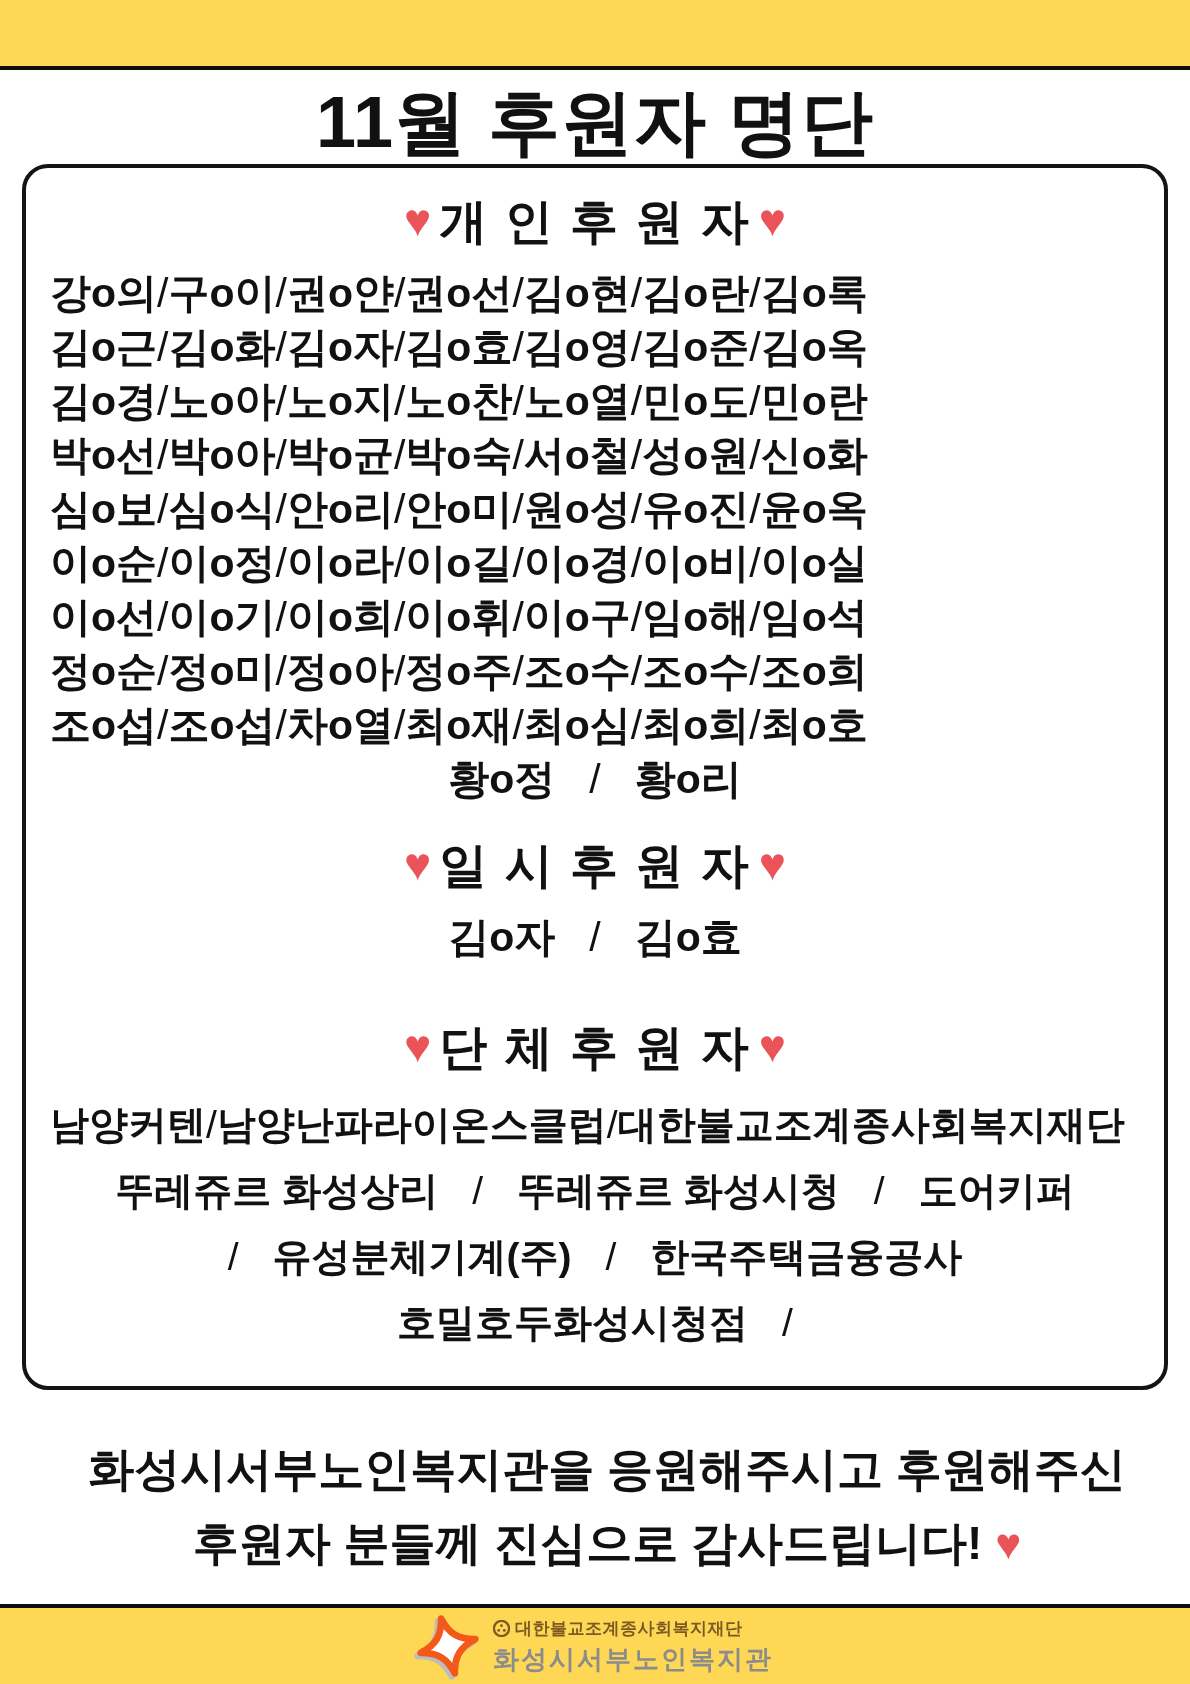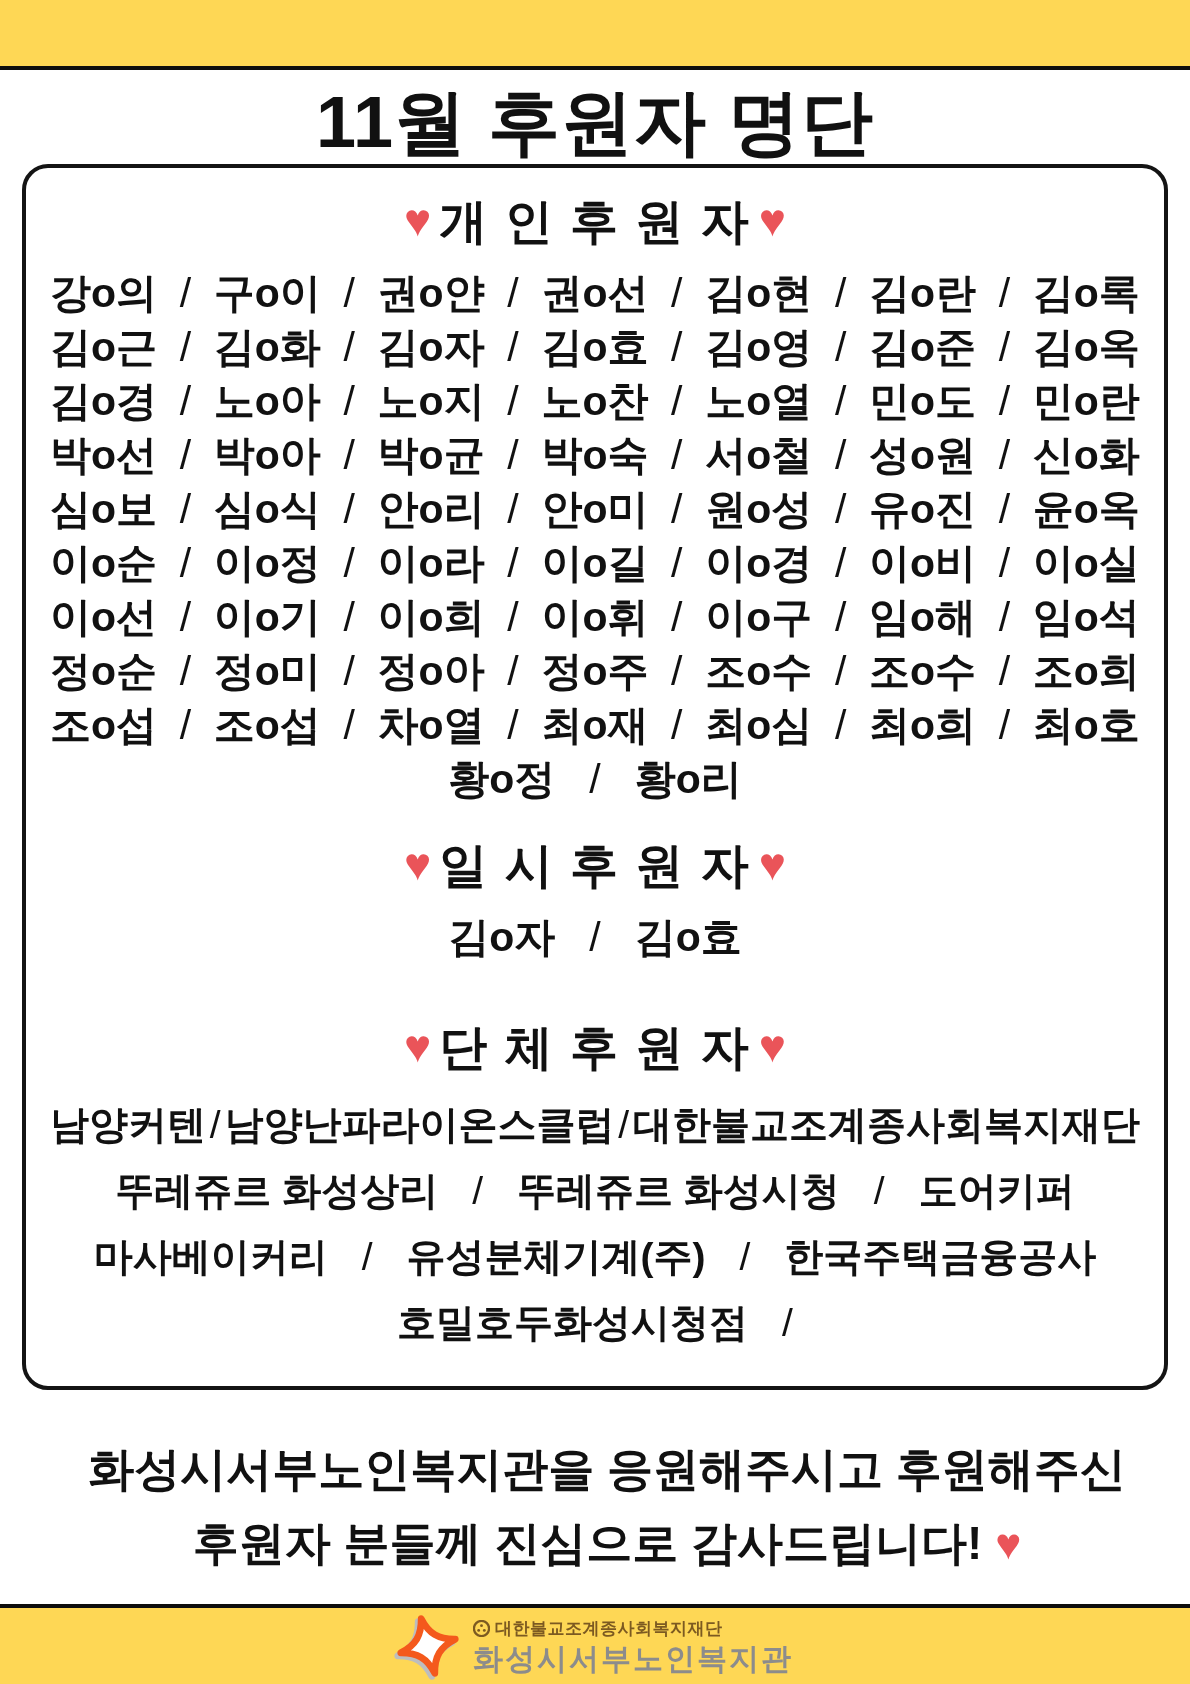--- a/index.html
+++ b/index.html
@@ -33,41 +33,41 @@
   .sec-head .head-text{
     font-size:48px;font-weight:800;letter-spacing:2px;
     text-decoration-thickness:4px;text-underline-offset:10px;
   }
   .heart{color:var(--heart);font-size:46px;line-height:1;transform:translateY(-2px);}
   .heart-inline{color:var(--heart);font-size:44px;}
   .donor-row{
     display:flex;align-items:baseline;
     font-size:41px;font-weight:600;line-height:54px;white-space:nowrap;
   }
-  .donor-row.justify{justify-content:space-between;}
+  .donor-row.justify{}
   .donor-row.center{justify-content:center;gap:34px;}
   .donor-row .sep{font-weight:400;}
   .group-rows .donor-row{font-size:39px;line-height:66px;}
   .sec-gap{margin-top:28px;}
   .thanks{
     text-align:center;margin-top:42px;font-size:46px;font-weight:700;line-height:74px;padding-left:24px;
   }
   .footer{
     position:absolute;left:0;bottom:0;width:1190px;height:80px;
     background:var(--yellow);border-top:4px solid #0d0d0d;
     display:flex;justify-content:center;align-items:center;gap:14px;
   }
   .star-logo{filter:drop-shadow(-3px 3px 0 #bdbdbd);}
   .footer-text{display:flex;flex-direction:column;justify-content:center;gap:2px;}
   .footer-small{
     display:flex;align-items:center;gap:5px;
     font-size:17px;font-weight:700;color:var(--brown);letter-spacing:0.5px;
   }
   .footer-large{
-    font-size:30px;font-weight:700;color:var(--gray);letter-spacing:2px;line-height:34px;
+    font-size:26px;font-weight:700;color:var(--gray);letter-spacing:2px;line-height:34px;
   }
 </style>
 </head>
 <body>
 
 <div class="topbar"></div>
 
 <h1 class="page-title">11월 후원자 명단</h1>
 
 <div class="donor-box">
@@ -250,21 +250,20 @@
         <span class="donor-name">대한불교조계종사회복지재단</span>
       </div>
     <div class="donor-row center">
         <span class="donor-name">뚜레쥬르 화성상리</span>
         <span class="sep">/</span>
         <span class="donor-name">뚜레쥬르 화성시청</span>
         <span class="sep">/</span>
         <span class="donor-name">도어키퍼</span>
       </div>
     <div class="donor-row center">
-        <span class="donor-name">마사베이커리</span>
         <span class="sep">/</span>
         <span class="donor-name">유성분체기계(주)</span>
         <span class="sep">/</span>
         <span class="donor-name">한국주택금융공사</span>
       </div>
     <div class="donor-row center">
         <span class="donor-name">호밀호두화성시청점</span>
         <span class="sep">/</span>
       </div>
   </div>

